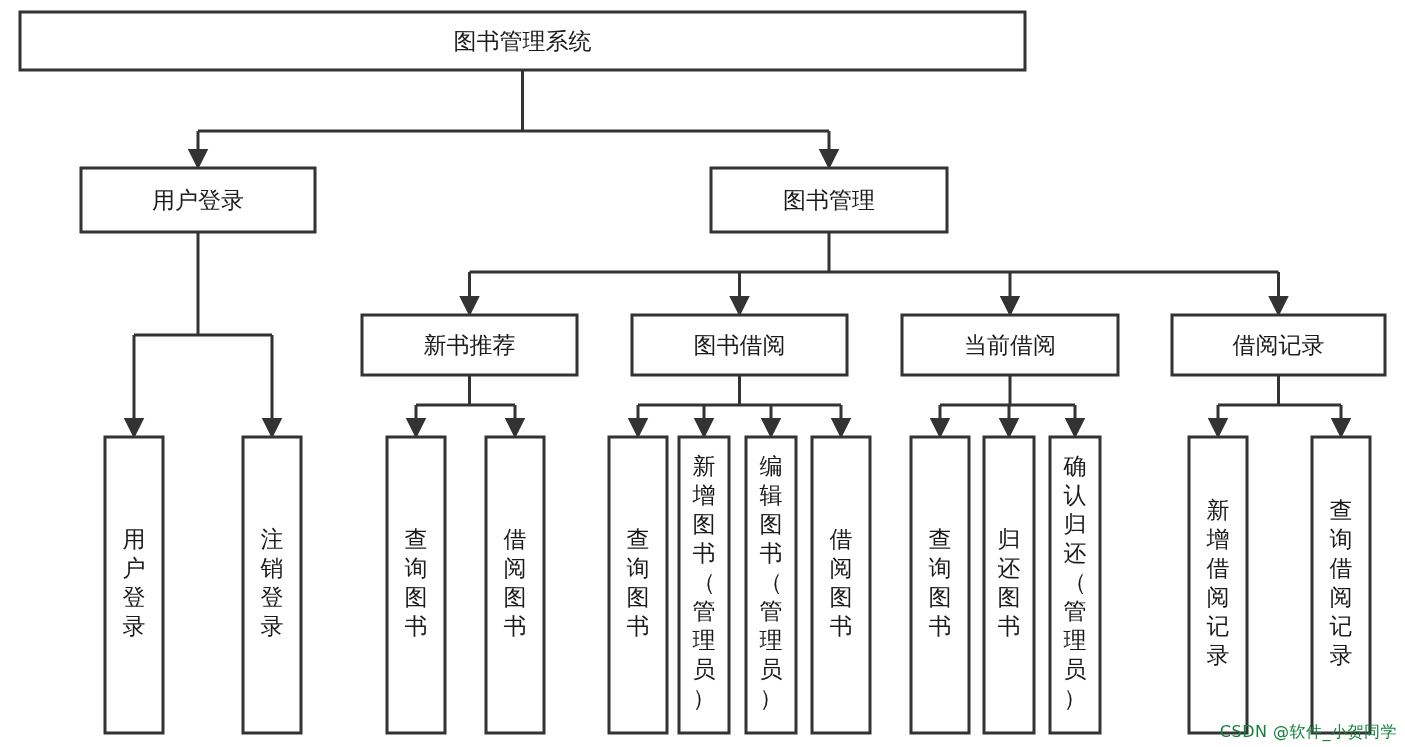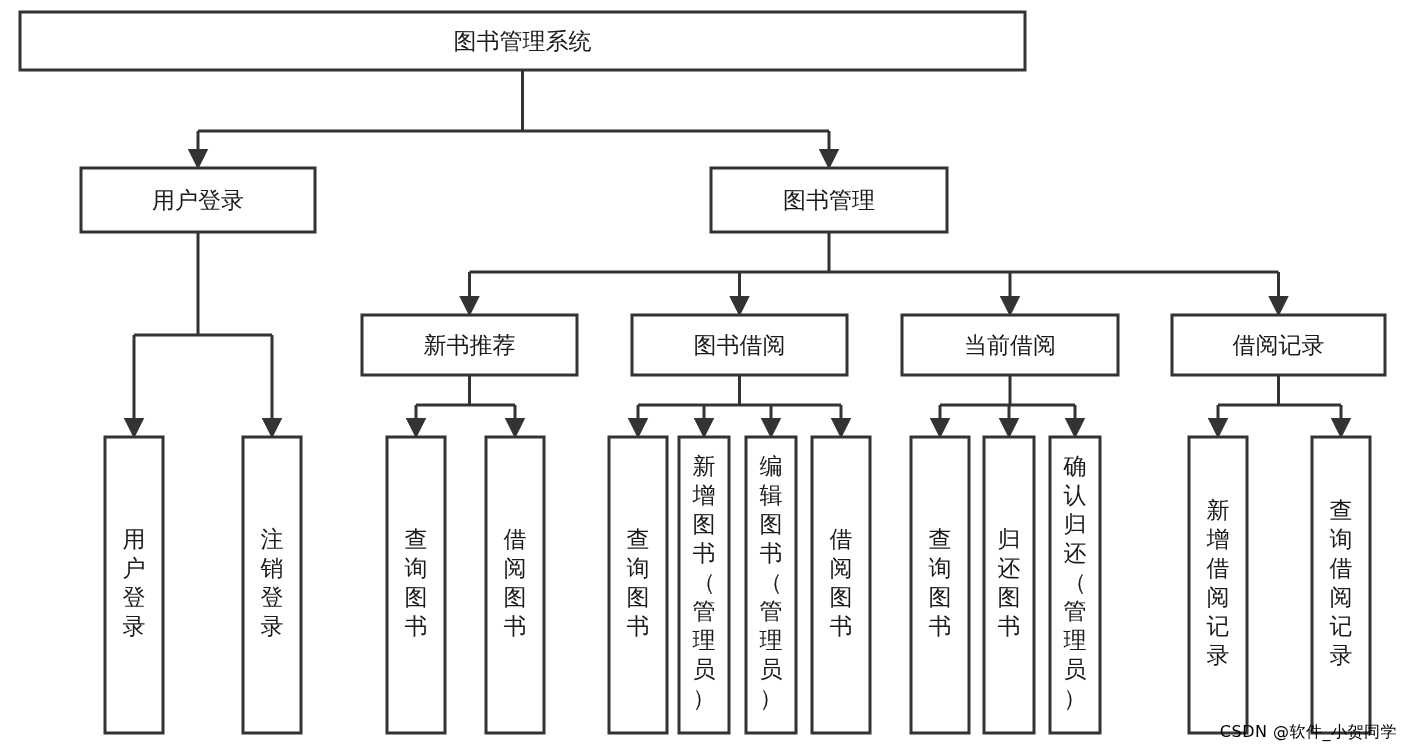--- a/index.html
+++ b/index.html
@@ -17,21 +17,21 @@
     fill:#1a1a1a;
     text-anchor:middle;
   }
   .label-h{font-size:23px;dominant-baseline:middle;}
   .label-v{font-size:23px;}
   .watermark{
     position:absolute;
     right:8px;bottom:4px;
     font-family:"DejaVu Sans","Liberation Sans",sans-serif;
     font-size:16px;
-    color:#000000;
+    color:#15803d;
     white-space:nowrap;
     letter-spacing:0.5px;
   }
 </style>
 </head>
 <body>
 
 <svg id="diagram" viewBox="0 0 1405 747" xmlns="http://www.w3.org/2000/svg">
   <defs>
     <marker id="arrow" viewBox="0 0 12 12" refX="10" refY="6" markerWidth="7" markerHeight="7" orient="auto-start-reverse">

